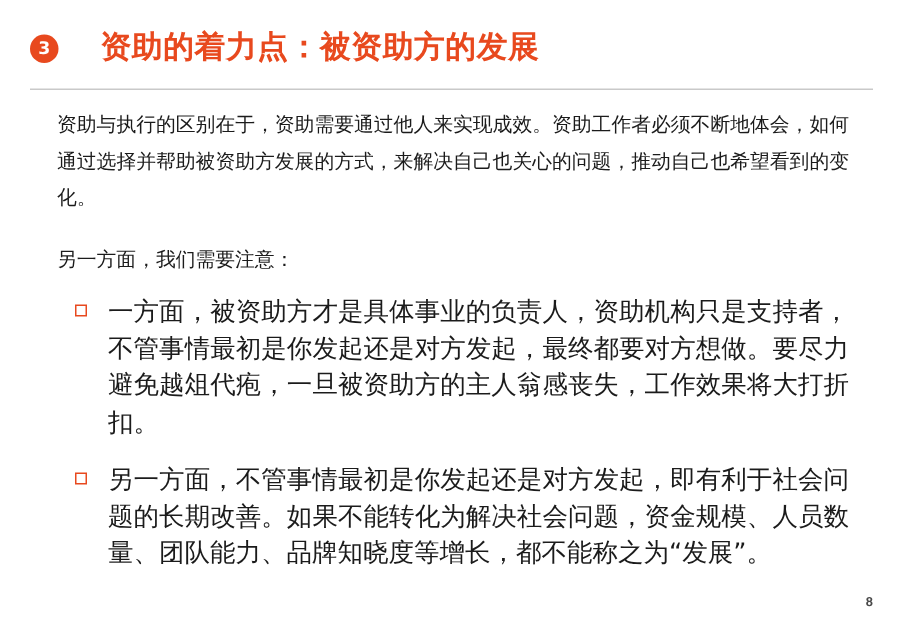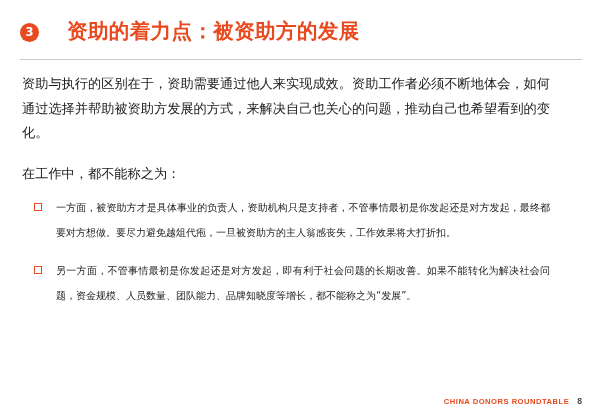--- a/index.html
+++ b/index.html
@@ -57,21 +57,21 @@
     position: absolute;
     left: 20px;
     top: 59px;
     width: 562px;
     height: 1px;
     background: #c9c9c9;
   }
   
   .body {
     position: absolute;
-    left: 0;
+    left: 16px;
     top: 64px;
     width: 572px;
     padding: 0 22px 0 22px;
     box-sizing: border-box;
   }
   .para {
     color: #1b1b1b;
     font-size: 13.2px;
     line-height: 24.5px;
     text-align: justify;
@@ -103,21 +103,21 @@
     top: 7px;
     width: 8px;
     height: 8px;
     border: 1.6px solid #e8491e;
     box-sizing: border-box;
     background: #ffffff;
   }
   .bullet-text {
     display: block;
     color: #1b1b1b;
-    font-size: 10px;
+    font-size: 17px;
     line-height: 24.5px;
     text-align: justify;
     text-justify: inter-ideograph;
   }
   
   .footer {
     position: absolute;
     right: 18px;
     bottom: 9px;
     display: flex;
@@ -146,33 +146,32 @@
   <div class="header">
     <div class="badge">3</div>
     <div class="title">资助的着力点：被资助方的发展</div>
   </div>
   <div class="rule"></div>
 
   <div class="body">
 
     <p class="para first">资助与执行的区别在于，资助需要通过他人来实现成效。资助工作者必须不断地体会，如何通过选择并帮助被资助方发展的方式，来解决自己也关心的问题，推动自己也希望看到的变化。</p>
 
-    <p class="lead">在工作中，都不能称之为：</p>
+    <p class="lead">另一方面，我们需要注意：</p>
 
     <ul class="bullets">
       <li class="bullet">
         <span class="bullet-marker"></span>
         <span class="bullet-text">一方面，被资助方才是具体事业的负责人，资助机构只是支持者，不管事情最初是你发起还是对方发起，最终都要对方想做。要尽力避免越俎代疱，一旦被资助方的主人翁感丧失，工作效果将大打折扣。</span>
       </li>
       <li class="bullet">
         <span class="bullet-marker"></span>
         <span class="bullet-text">另一方面，不管事情最初是你发起还是对方发起，即有利于社会问题的长期改善。如果不能转化为解决社会问题，资金规模、人员数量、团队能力、品牌知晓度等增长，都不能称之为“发展”。</span>
       </li>
     </ul>
 
   </div>
 
   <div class="footer">
-    <span class="footer-brand">CHINA DONORS ROUNDTABLE</span>
     <span class="footer-page">8</span>
   </div>
 
 </div>
 
 </body></html>

